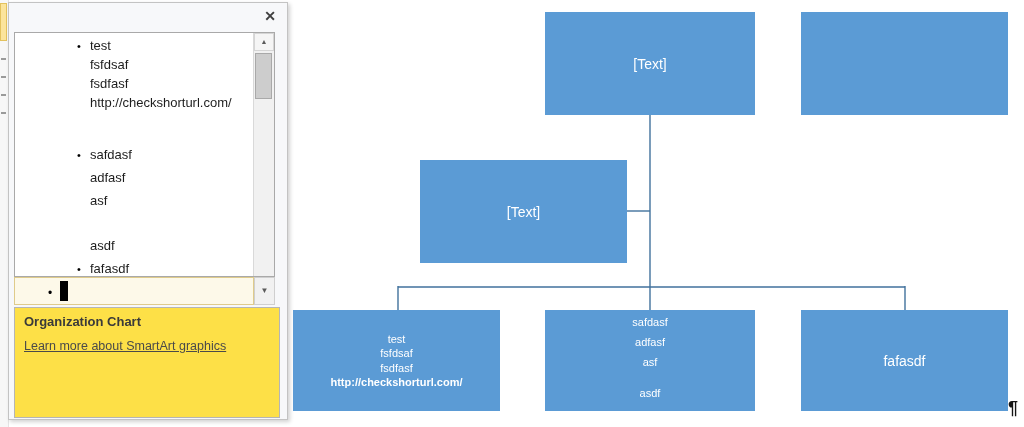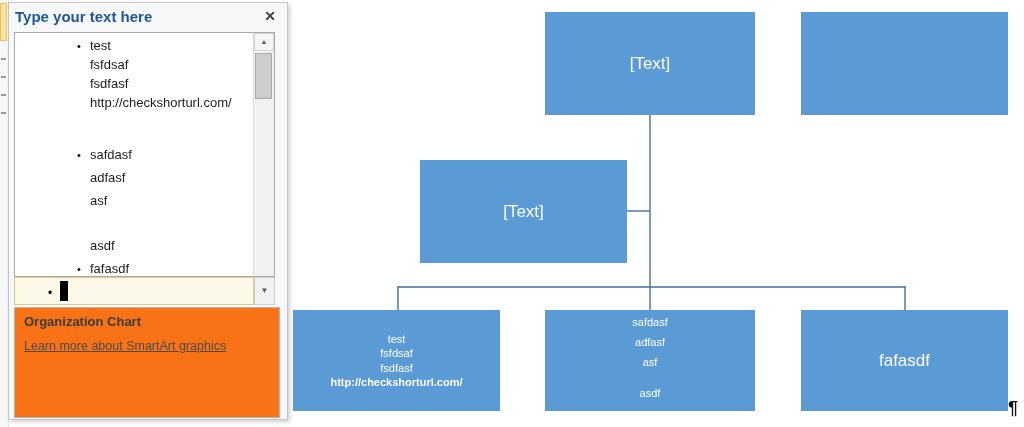--- a/index.html
+++ b/index.html
@@ -32,50 +32,49 @@
               box-sizing:border-box;text-align:center;font-size:7px;color:#5a5a5a;line-height:16px;cursor:pointer;}
   .scroll-thumb{position:absolute;left:1px;top:20px;width:17px;height:46px;background:#cdcdcd;border:1px solid #a9a9a9;box-sizing:border-box;cursor:pointer;}
 
   .input-row{position:absolute;left:5px;top:274px;width:240px;height:28px;background:#fdf9e9;
              border:1px solid #dfcb8b;box-sizing:border-box;cursor:text;}
   .input-row .blt{position:absolute;left:33px;top:8px;font-size:12px;color:#000;}
   .caret{position:absolute;left:45px;top:3px;width:8px;height:20px;background:#000;}
   .scroll-down-box{position:absolute;left:245px;top:274px;width:21px;height:28px;background:#f1f1f1;border:1px solid #cfcfcf;
                    box-sizing:border-box;text-align:center;font-size:8px;color:#5a5a5a;line-height:26px;cursor:pointer;}
 
-  .desc-box{position:absolute;left:5px;top:304px;width:266px;height:111px;background:#f97316;
+  .desc-box{position:absolute;left:5px;top:304px;width:266px;height:111px;background:#fde047;
             border:1px solid #b5b5b5;box-sizing:border-box;padding:6px 9px;}
   .desc-title{font-size:13px;font-weight:bold;color:#3a3a3a;margin-bottom:4px;}
   .desc-body{font-size:12.5px;color:#4a4a4a;line-height:16.5px;}
   .desc-link{display:inline-block;margin-top:6px;font-size:12.5px;color:#4a4a4a;text-decoration:underline;cursor:pointer;}
 
   
   .org-box{position:absolute;color:#fff;display:flex;align-items:center;justify-content:center;
-           text-align:center;font-size:17px;cursor:pointer;}
+           text-align:center;font-size:14px;cursor:pointer;}
   .box-lines{display:block;width:100%;}
   .box-lines div{min-height:1em;}
   #connector-svg{position:absolute;left:0;top:0;pointer-events:none;}
   .pilcrow{position:absolute;left:1008px;top:398px;font-size:18px;font-weight:bold;color:#141414;}
 </style>
 </head>
 <body>
 
 <div id="screen">
 
   <div class="edge-sliver">
     <div class="edge-yellow"></div>
     <div class="edge-mark" style="top:58px"></div>
     <div class="edge-mark" style="top:76px"></div>
     <div class="edge-mark" style="top:94px"></div>
     <div class="edge-mark" style="top:112px"></div>
   </div>
 
   <div class="text-pane">
     <div class="pane-header">
-      <span class="pane-title">Type your text here</span>
       <span class="pane-close">✕</span>
     </div>
 
     <div class="list-box">
       <div class="list-content">
           <div class="pane-item" style="height: 19px;">
             <span class="blt">•</span>
             <span>test</span>
           </div>
           <div class="pane-item" style="height: 19px;">

